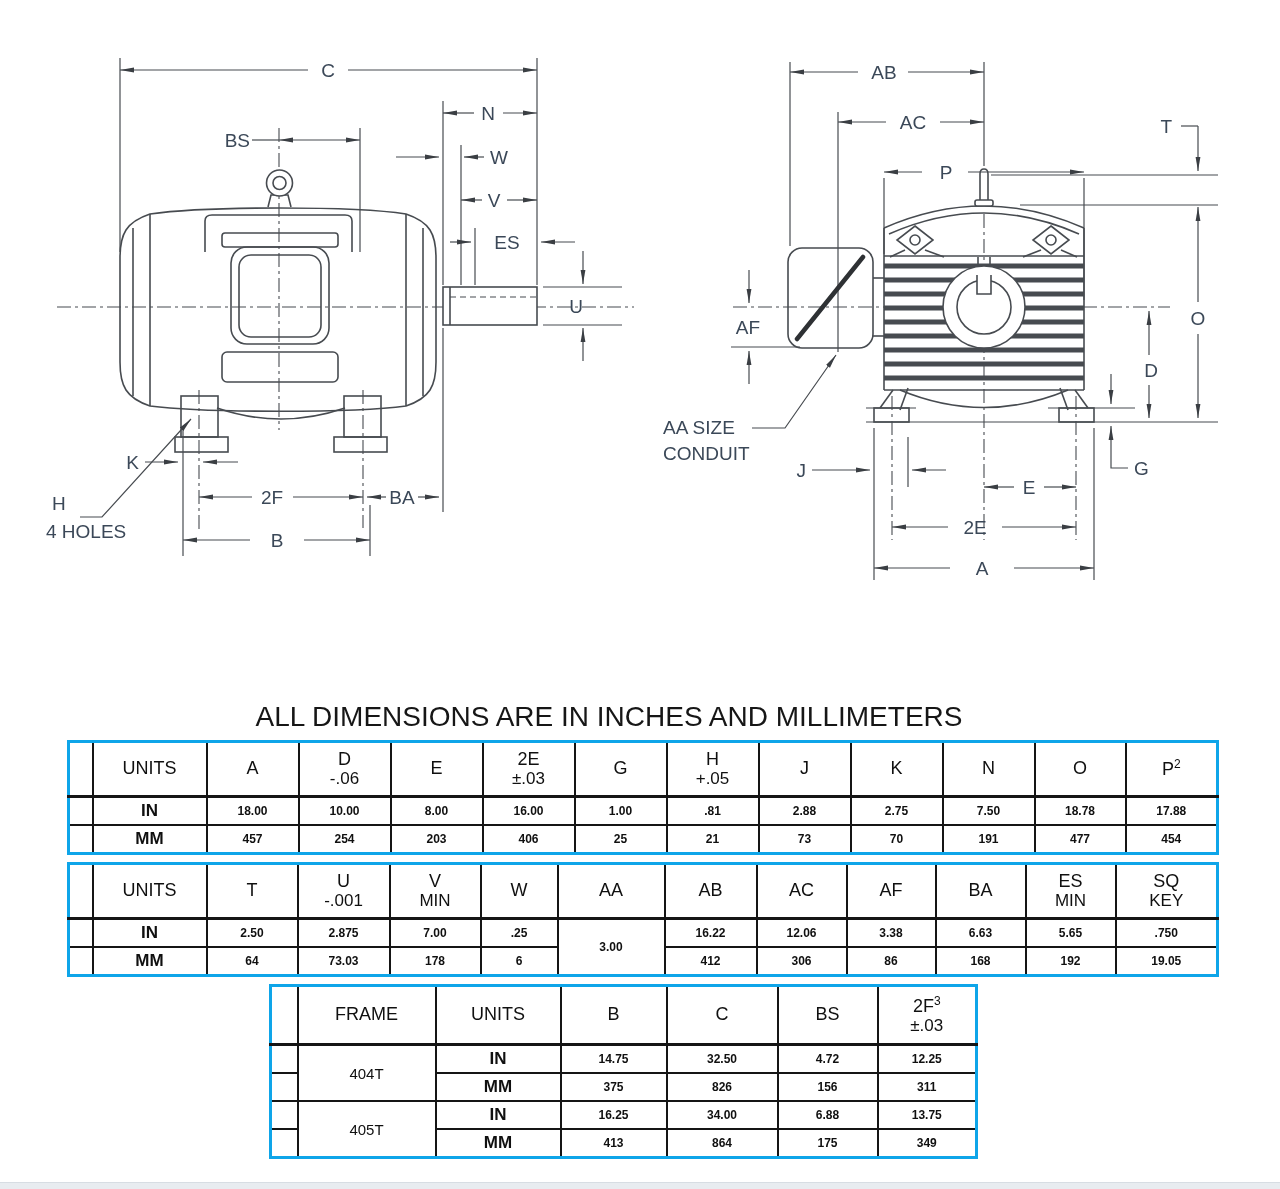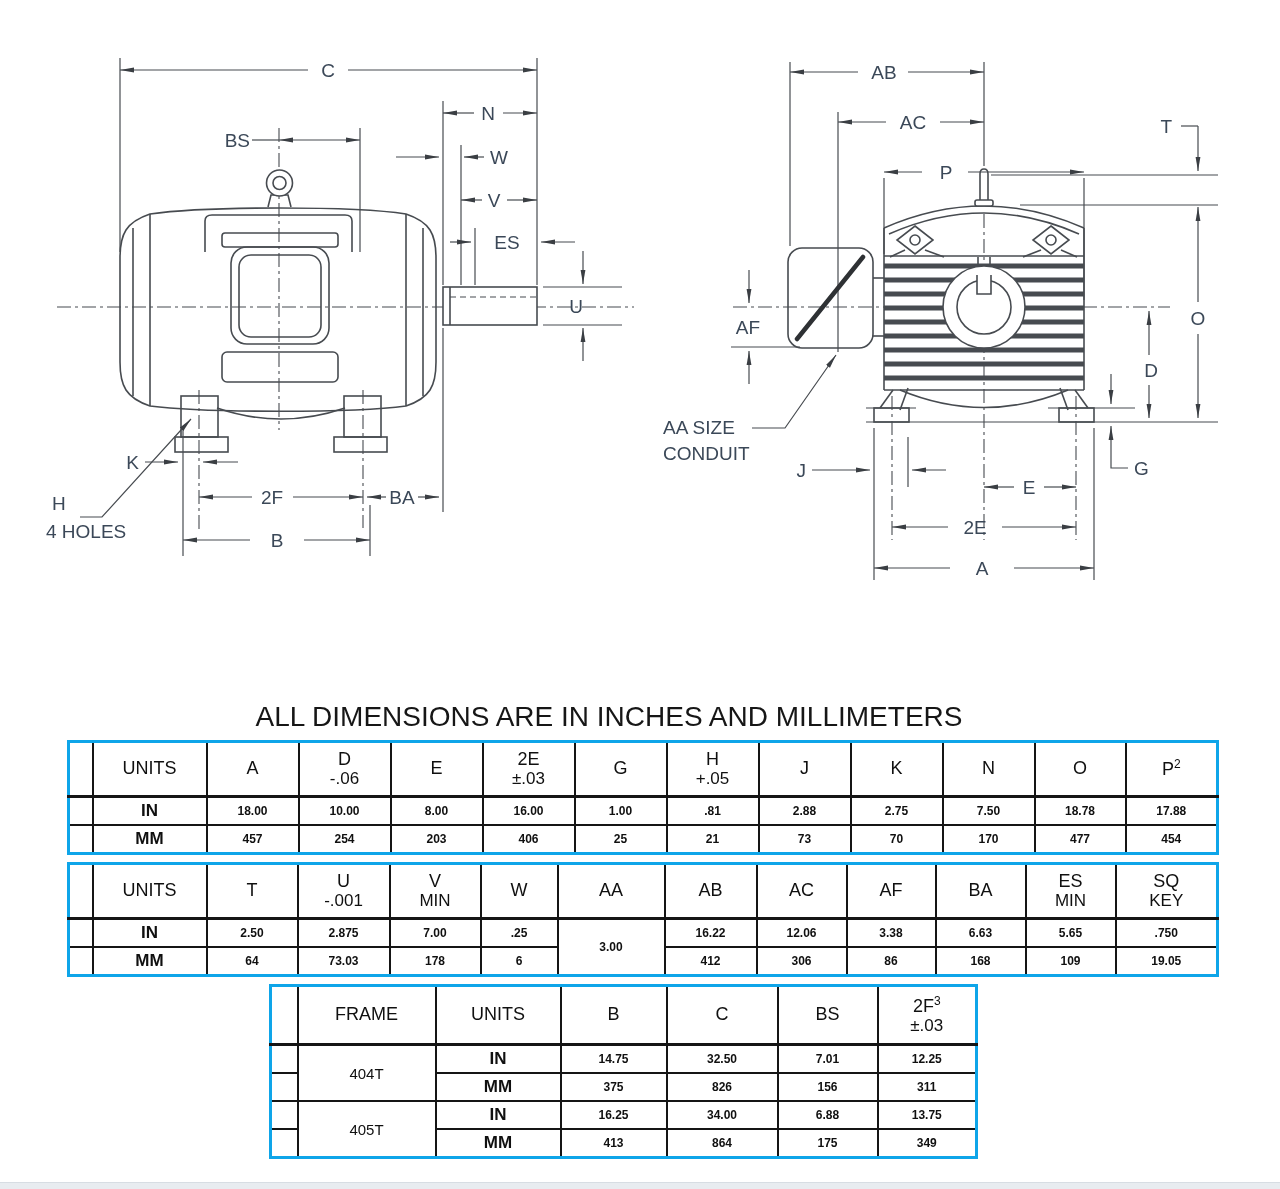--- a/index.html
+++ b/index.html
@@ -344,21 +344,21 @@
     <td></td>
     <td class="rowlab">MM</td>
     <td class="val">457</td>
     <td class="val">254</td>
     <td class="val">203</td>
     <td class="val">406</td>
     <td class="val">25</td>
     <td class="val">21</td>
     <td class="val">73</td>
     <td class="val">70</td>
-    <td class="val">170</td>
+    <td class="val">191</td>
     <td class="val">477</td>
     <td class="val">454</td>
   </tr>
 </tbody>
   </table>
 
 <table class="dimtable" id="t2" style="left:67px;top:862px;width:1149px;">
   <colgroup>
     <col style="width:24px">
       <col style="width:114px">
@@ -437,21 +437,21 @@
     <td></td>
     <td class="rowlab">MM</td>
     <td class="val">64</td>
     <td class="val">73.03</td>
     <td class="val">178</td>
     <td class="val">6</td>
     <td class="val">412</td>
     <td class="val">306</td>
     <td class="val">86</td>
     <td class="val">168</td>
-    <td class="val">109</td>
+    <td class="val">192</td>
     <td class="val">19.05</td>
   </tr>
 </tbody>
   </table>
 
 <table class="dimtable" id="t3" style="left:269px;top:984px;width:706px;">
   <colgroup>
     <col style="width:27px">
       <col style="width:138px">
       <col style="width:125px">
@@ -482,21 +482,21 @@
           <div class="h-main"><span>2F</span><sup>3</sup></div>
           <div class="h-sub">±.03</div>
         </td>
   </tr>
   <tr>
     <td></td>
     <td class="frame" rowspan="2">404T</td>
     <td class="rowlab">IN</td>
     <td class="val">14.75</td>
     <td class="val">32.50</td>
-    <td class="val">7.01</td>
+    <td class="val">4.72</td>
     <td class="val">12.25</td>
   </tr>
   <tr>
     <td></td>
     <td class="rowlab">MM</td>
     <td class="val">375</td>
     <td class="val">826</td>
     <td class="val">156</td>
     <td class="val">311</td>
   </tr>

